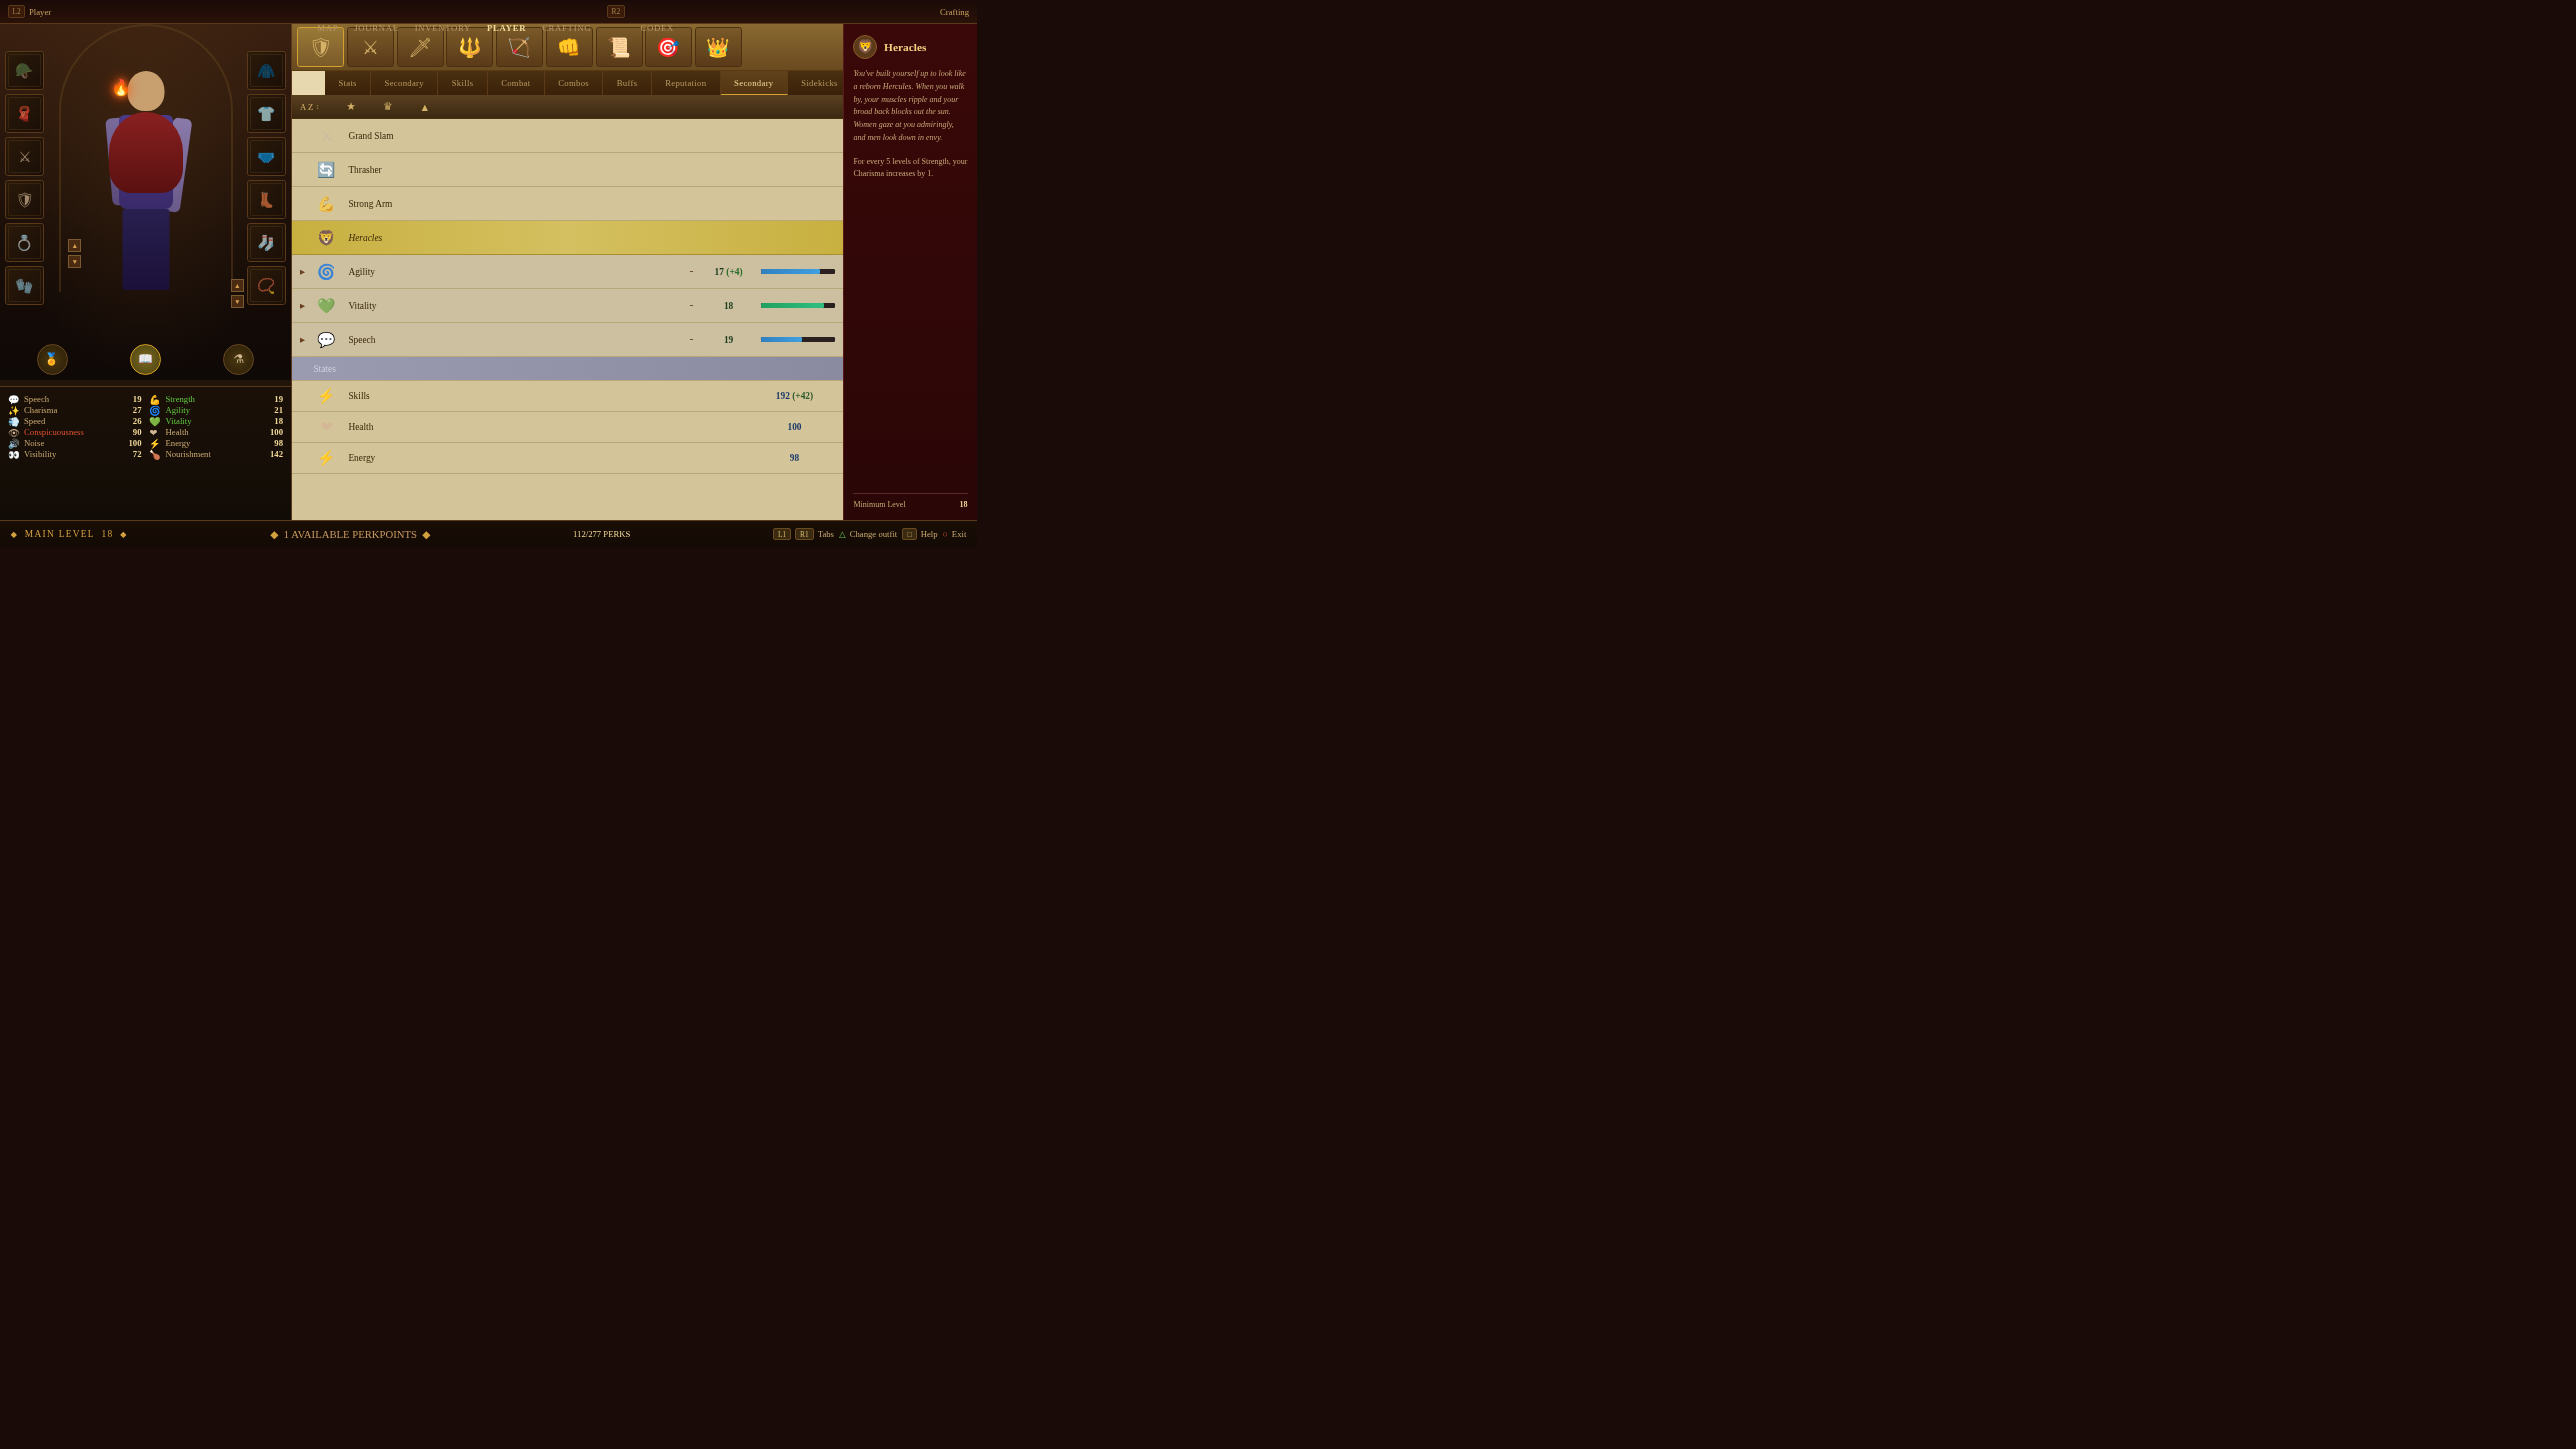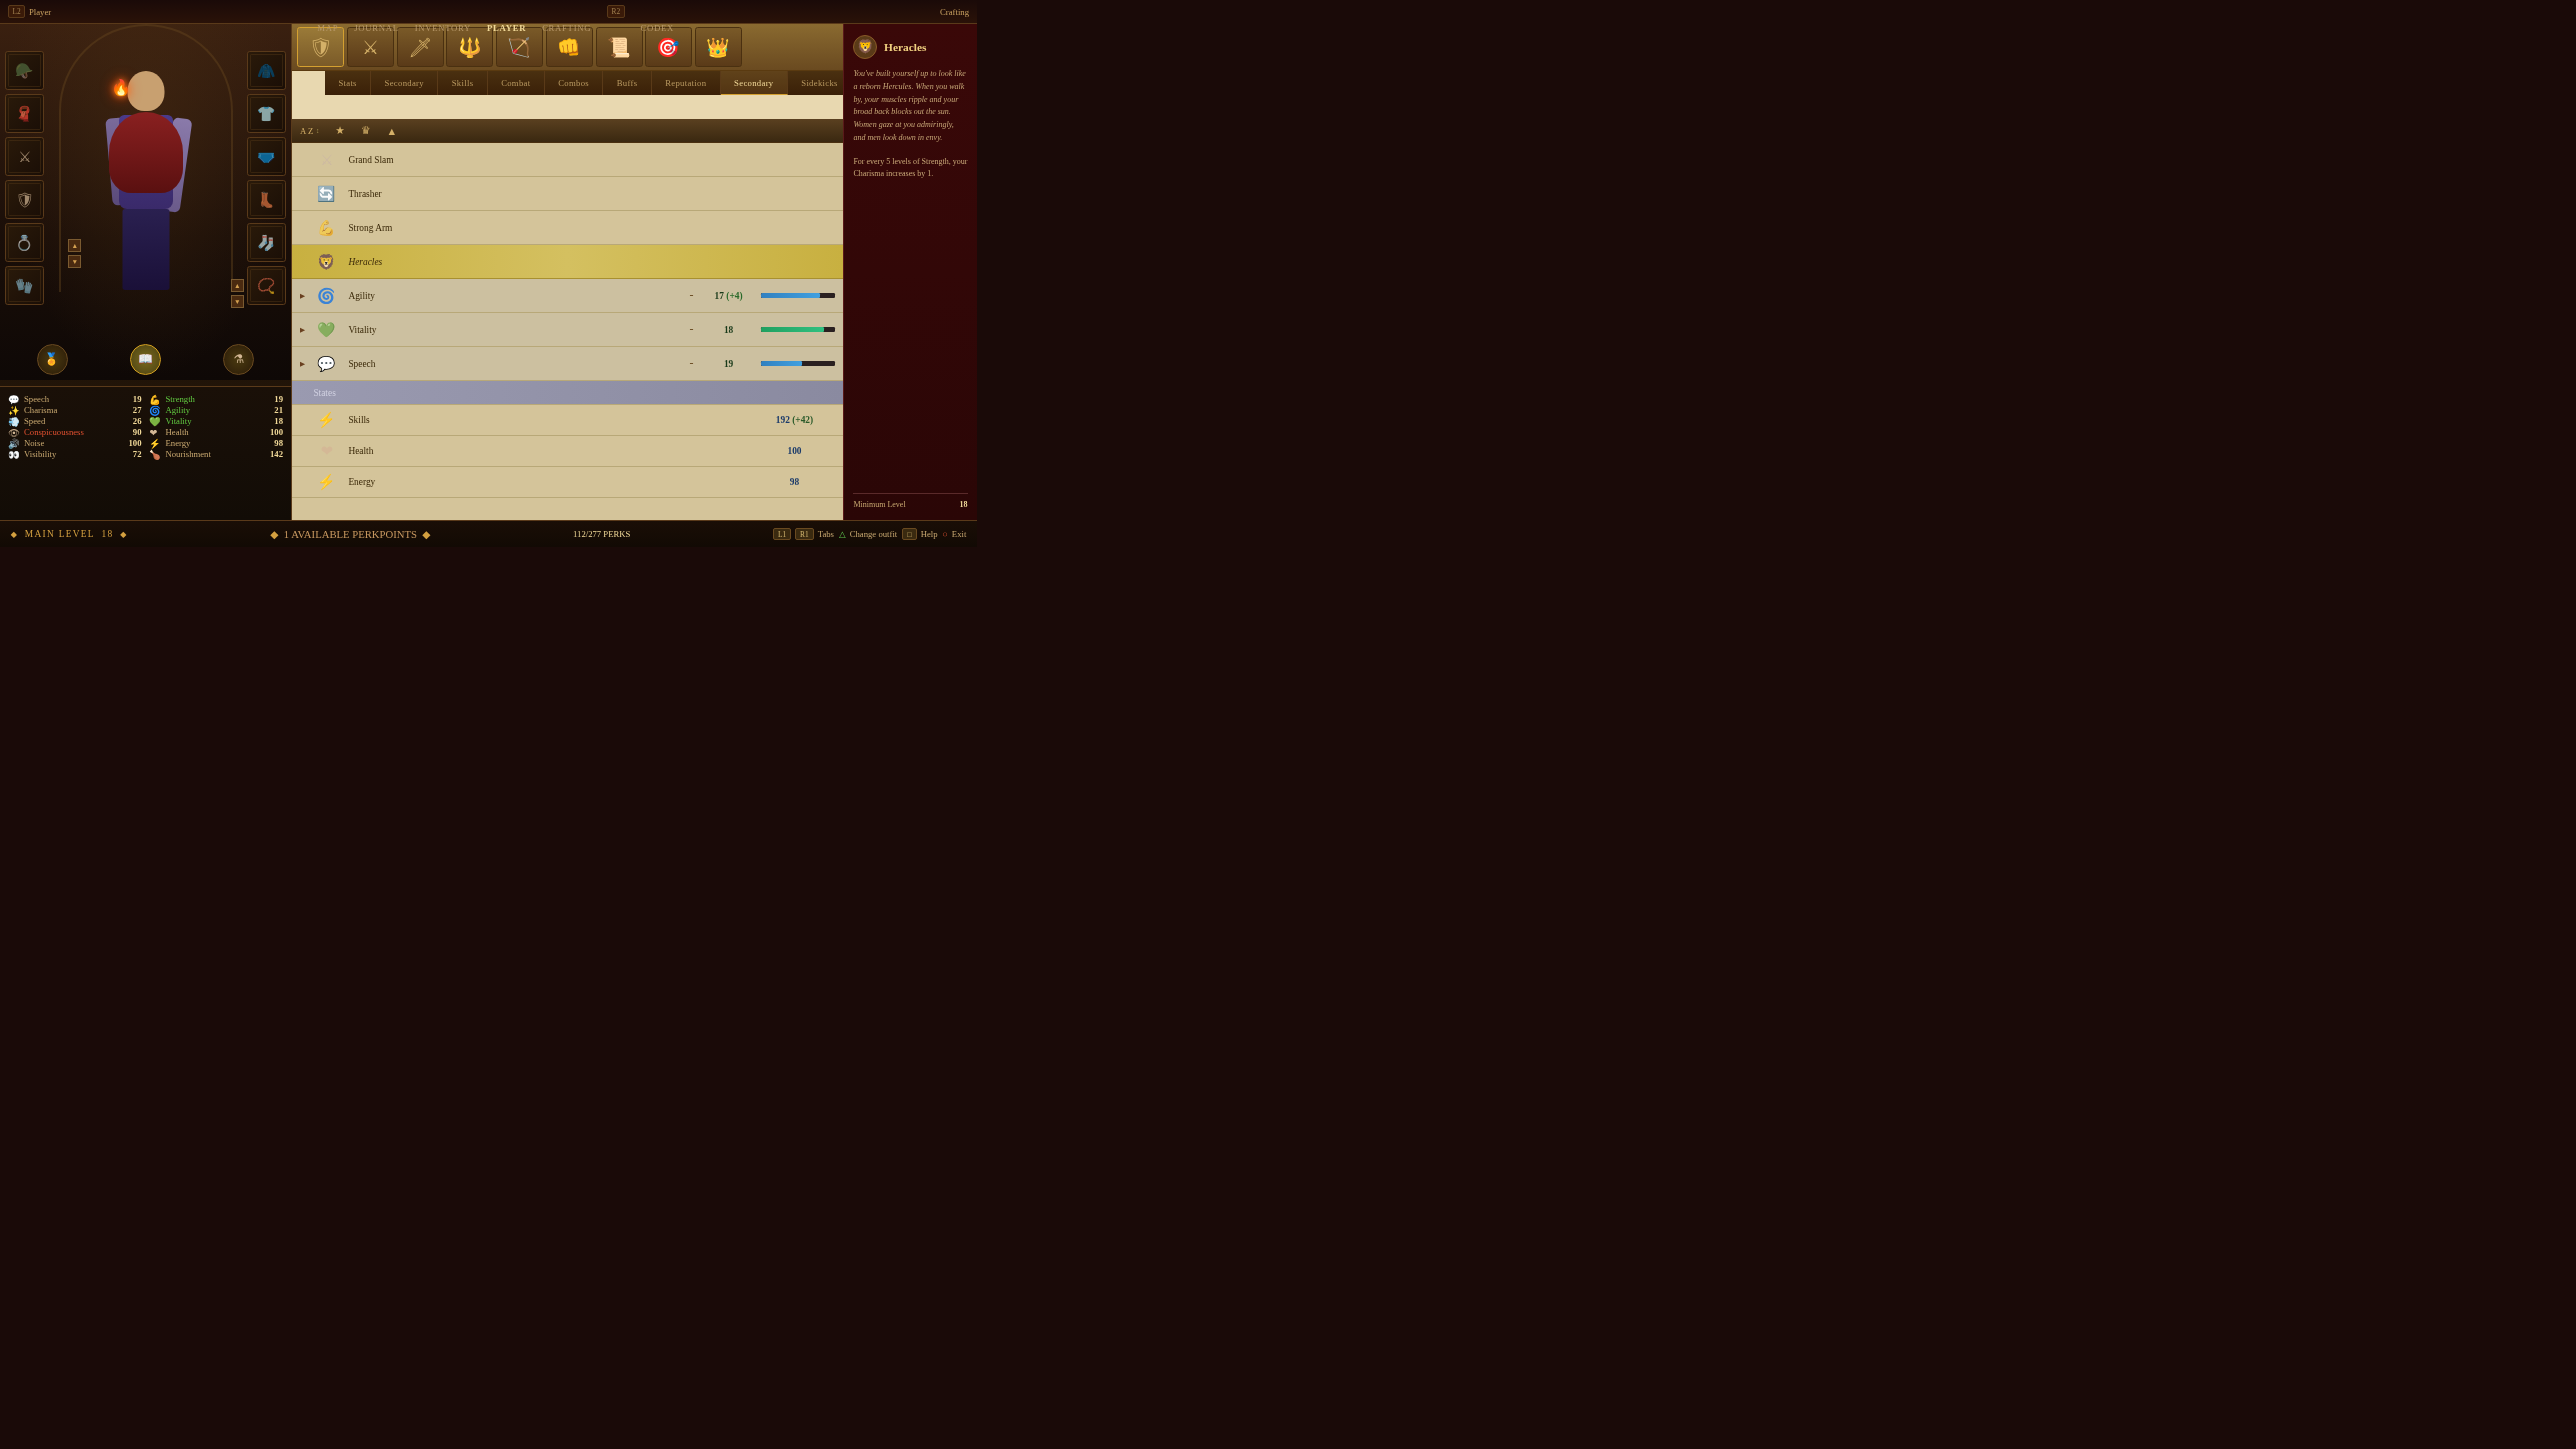--- a/index.html
+++ b/index.html
@@ -357,23 +357,22 @@
       border-bottom: 1.3px solid #d4a030;
     }
 
     
     .filter-row {
       display: flex;
       background: linear-gradient(180deg, #5a4020 0%, #3a2810 100%);
       height: 24px;
       align-items: center;
       padding: 0 8px;
-      gap: 16px;
+      gap: 27px;
       border-bottom: 1.3px solid #4a3010;
-      margin-top: 24px;
     }
     .filter-az {
       display: flex;
       align-items: center;
       gap: 2.7px;
       color: #d4b068;
       font-size: 8.7px;
       cursor: pointer;
     }
     .filter-icon { font-size: 10.7px; color: #d4b068; }

